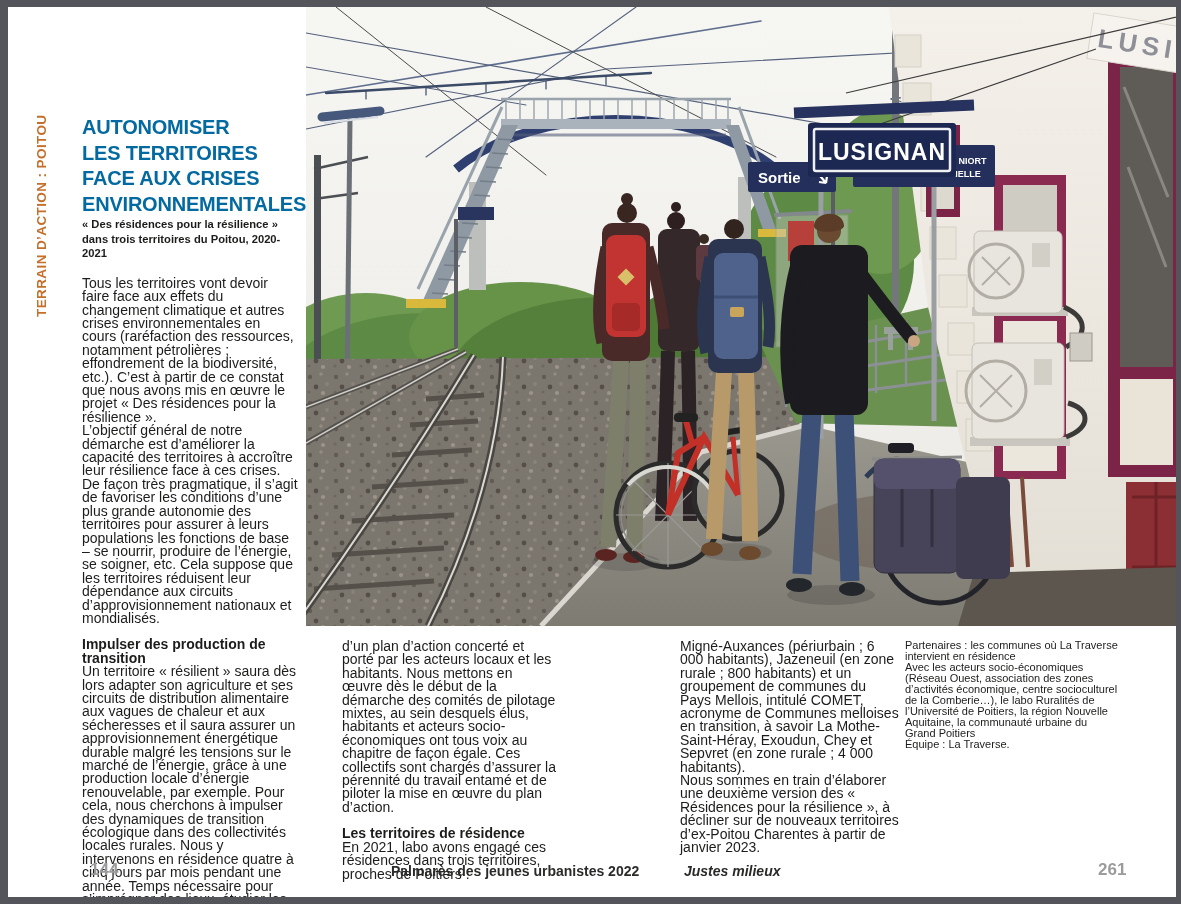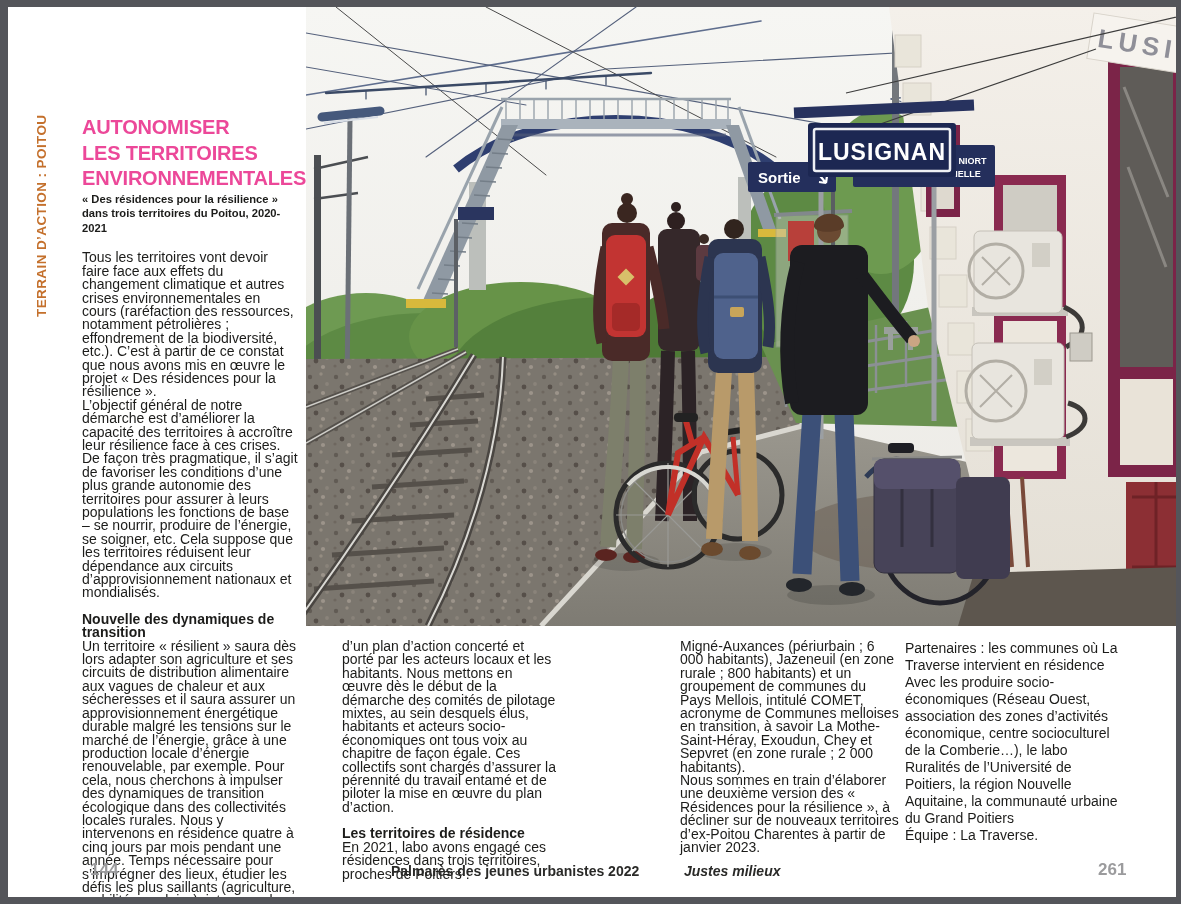--- a/index.html
+++ b/index.html
@@ -2,59 +2,60 @@
 <html><head>
 <meta charset="utf-8">
 <style>
   html,body{margin:0;padding:0;background:#3f4043;}
   .frame{position:relative;width:1181px;height:904px;box-sizing:border-box;
          background:#54555a;padding:7px 5px 7px 8px;font-family:"Liberation Sans",sans-serif;}
   .page{position:relative;width:100%;height:100%;background:#ffffff;overflow:hidden;}
   .kicker{position:absolute;left:26px;top:310px;transform:rotate(-90deg);transform-origin:0 0;
           width:210px;font-size:13.5px;font-weight:bold;letter-spacing:.4px;color:#c4702c;white-space:nowrap;}
   .leftcol{position:absolute;left:74px;top:108px;width:216px;color:#1c1c1a;}
-  .title{font-size:20px;line-height:25.5px;font-weight:bold;letter-spacing:-.2px;color:#ec4899;}
+  .title{font-size:20px;line-height:25.5px;font-weight:bold;letter-spacing:-.2px;color:#0369a1;}
   .subtitle{font-size:11.2px;line-height:14.6px;font-weight:bold;}
   .body-txt{font-size:14px;line-height:13.4px;}
   .leftcol .body-txt{margin-top:16px;}
   .body-txt p{margin:0;}
   .sec-head{font-weight:bold;margin-top:13px !important;}
   .photo-wrap{position:absolute;left:298px;top:0px;width:879px;height:619px;}
   .photo-wrap svg{display:block;}
   .bcol{position:absolute;top:633px;color:#1c1c1a;}
   .col-a{left:299px;width:214px;margin-left:35px;}
   .col-b{left:672px;width:220px;}
-  .col-c{left:897px;width:214px;font-size:14px;line-height:17px;}
+  .col-c{left:897px;width:214px;font-size:11px;line-height:11px;}
   .col-c p{margin:0;}
   .pgnum{position:absolute;font-size:17px;font-weight:bold;color:#9b9b9d;text-align:center;}
   .pg-l{left:82px;top:853px;}
   .pg-r{left:1090px;top:853px;}
   .bookline{position:absolute;top:856px;font-size:14px;font-weight:bold;color:#2a2a28;}
   .book-l{left:383px;}
   .book-r{left:676px;font-style:italic;}
 </style>
 </head>
 <body>
 
 <div class="frame">
 <div class="page">
 
   <div class="kicker">TERRAIN D’ACTION : POITOU</div>
 
   <div class="leftcol">
     <div class="title">
       <div>AUTONOMISER</div>
       <div>LES TERRITOIRES</div>
+      <div>FACE AUX CRISES</div>
       <div>ENVIRONNEMENTALES</div>
     </div>
     <div class="subtitle">« Des résidences pour la résilience » dans trois territoires du Poitou, 2020-2021</div>
     <div class="body-txt">
       <p>Tous les territoires vont devoir faire face aux effets du changement climatique et autres crises environnementales en cours (raréfaction des ressources, notamment pétrolières ; effondrement de la biodiversité, etc.). C’est à partir de ce constat que nous avons mis en œuvre le projet « Des résidences pour la résilience ».</p>
       <p>L’objectif général de notre démarche est d’améliorer la capacité des territoires à accroître leur résilience face à ces crises. De façon très pragmatique, il s’agit de favoriser les conditions d’une plus grande autonomie des territoires pour assurer à leurs populations les fonctions de base – se nourrir, produire de l’énergie, se soigner, etc. Cela suppose que les territoires réduisent leur dépendance aux circuits d’approvisionnement nationaux et mondialisés.</p>
-      <p class="sec-head">Nouvelle des dynamiques de transition</p>
+      <p class="sec-head">Impulser des production de transition</p>
       <p>Un territoire « résilient » saura dès lors adapter son agriculture et ses circuits de distribution alimentaire aux vagues de chaleur et aux sécheresses et il saura assurer un approvisionnement énergétique durable malgré les tensions sur le marché de l’énergie, grâce à une production locale d’énergie renouvelable, par exemple. Pour cela, nous cherchons à impulser des dynamiques de transition écologique dans des collectivités locales rurales. Nous y intervenons en résidence quatre à cinq jours par mois pendant une année. Temps nécessaire pour s’imprégner des lieux, étudier les défis les plus saillants (agriculture, mobilité, emploi…), interroger les habitants, associations, élus et porteurs de projet sur leur vision du territoire, sensibiliser largement aux enjeux énergie-climat… Nous y réalisons un état des lieux de la résilience et accompagnons l’élaboration</p>
     </div>
   </div>
 
   <div class="photo-wrap">
     <svg width="879" height="619" viewBox="0 0 879 619" xmlns="http://www.w3.org/2000/svg">
       <defs>
         <linearGradient id="sky" x1="0" y1="0" x2="0" y2="1">
           <stop offset="0" stop-color="#f6f6f3"></stop>
               <stop offset="1" stop-color="#ebe9e4"></stop>
@@ -341,27 +342,27 @@
     </svg>
   </div>
 
   <div class="bcol col-a body-txt">
     <p>d’un plan d’action concerté et porté par les acteurs locaux et les habitants. Nous mettons en œuvre dès le début de la démarche des comités de pilotage mixtes, au sein desquels élus, habitants et acteurs socio-économiques ont tous voix au chapitre de façon égale. Ces collectifs sont chargés d’assurer la pérennité du travail entamé et de piloter la mise en œuvre du plan d’action.</p>
     <p class="sec-head">Les territoires de résidence</p>
     <p>En 2021, labo avons engagé ces résidences dans trois territoires, proches de Poitiers :</p>
   </div>
 
   <div class="bcol col-b body-txt">
-    <p>Migné-Auxances (périurbain ; 6 000 habitants), Jazeneuil (en zone rurale ; 800 habitants) et un groupement de communes du Pays Mellois, intitulé COMET, acronyme de Communes melloises en transition, à savoir La Mothe-Saint-Héray, Exoudun, Chey et Sepvret (en zone rurale ; 2 000 habitants).</p>
+    <p>Migné-Auxances (périurbain ; 6 000 habitants), Jazeneuil (en zone rurale ; 800 habitants) et un groupement de communes du Pays Mellois, intitulé COMET, acronyme de Communes melloises en transition, à savoir La Mothe-Saint-Héray, Exoudun, Chey et Sepvret (en zone rurale ; 4 000 habitants).</p>
     <p>Nous sommes en train d’élaborer une deuxième version des « Résidences pour la résilience », à décliner sur de nouveaux territoires d’ex-Poitou Charentes à partir de janvier 2023.</p>
   </div>
 
   <div class="bcol col-c">
     <p>Partenaires : les communes où La Traverse intervient en résidence</p>
-    <p>Avec les produire socio-économiques (Réseau Ouest, association des zones d’activités économique, centre socioculturel de la Comberie…), le labo Ruralités de l’Université de Poitiers, la région Nouvelle Aquitaine, la communauté urbaine du Grand Poitiers</p>
+    <p>Avec les acteurs socio-économiques (Réseau Ouest, association des zones d’activités économique, centre socioculturel de la Comberie…), le labo Ruralités de l’Université de Poitiers, la région Nouvelle Aquitaine, la communauté urbaine du Grand Poitiers</p>
     <p>Équipe : La Traverse.</p>
   </div>
 
   <div class="pgnum pg-l">144</div>
   <div class="bookline book-l">Palmarès des jeunes urbanistes 2022</div>
   <div class="bookline book-r">Justes milieux</div>
   <div class="pgnum pg-r">261</div>
 
 </div>
 </div>

